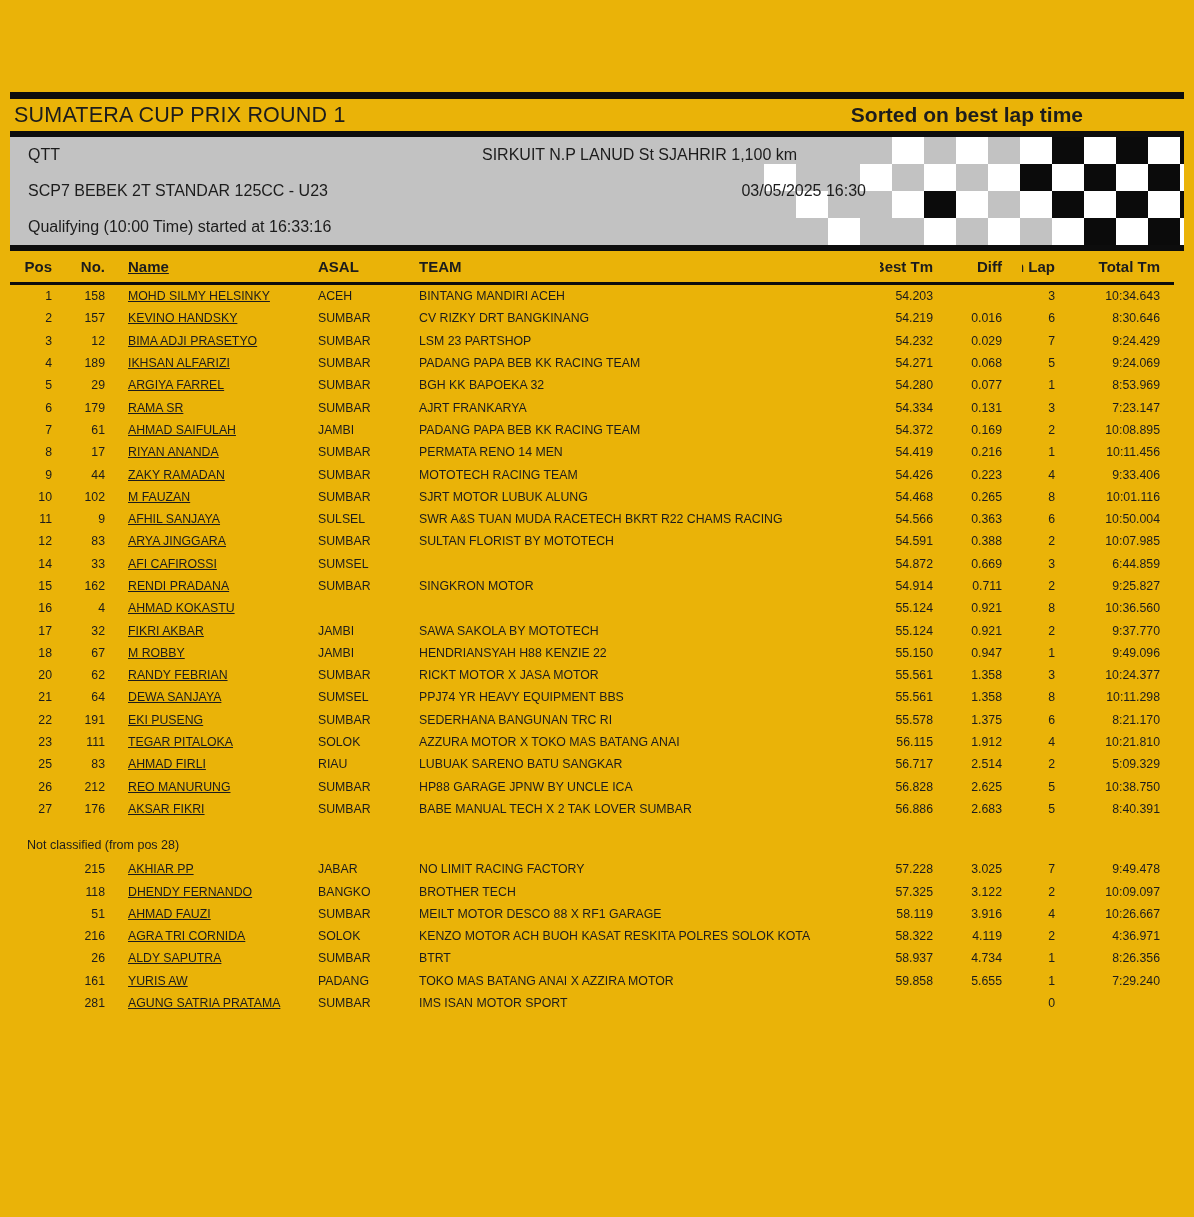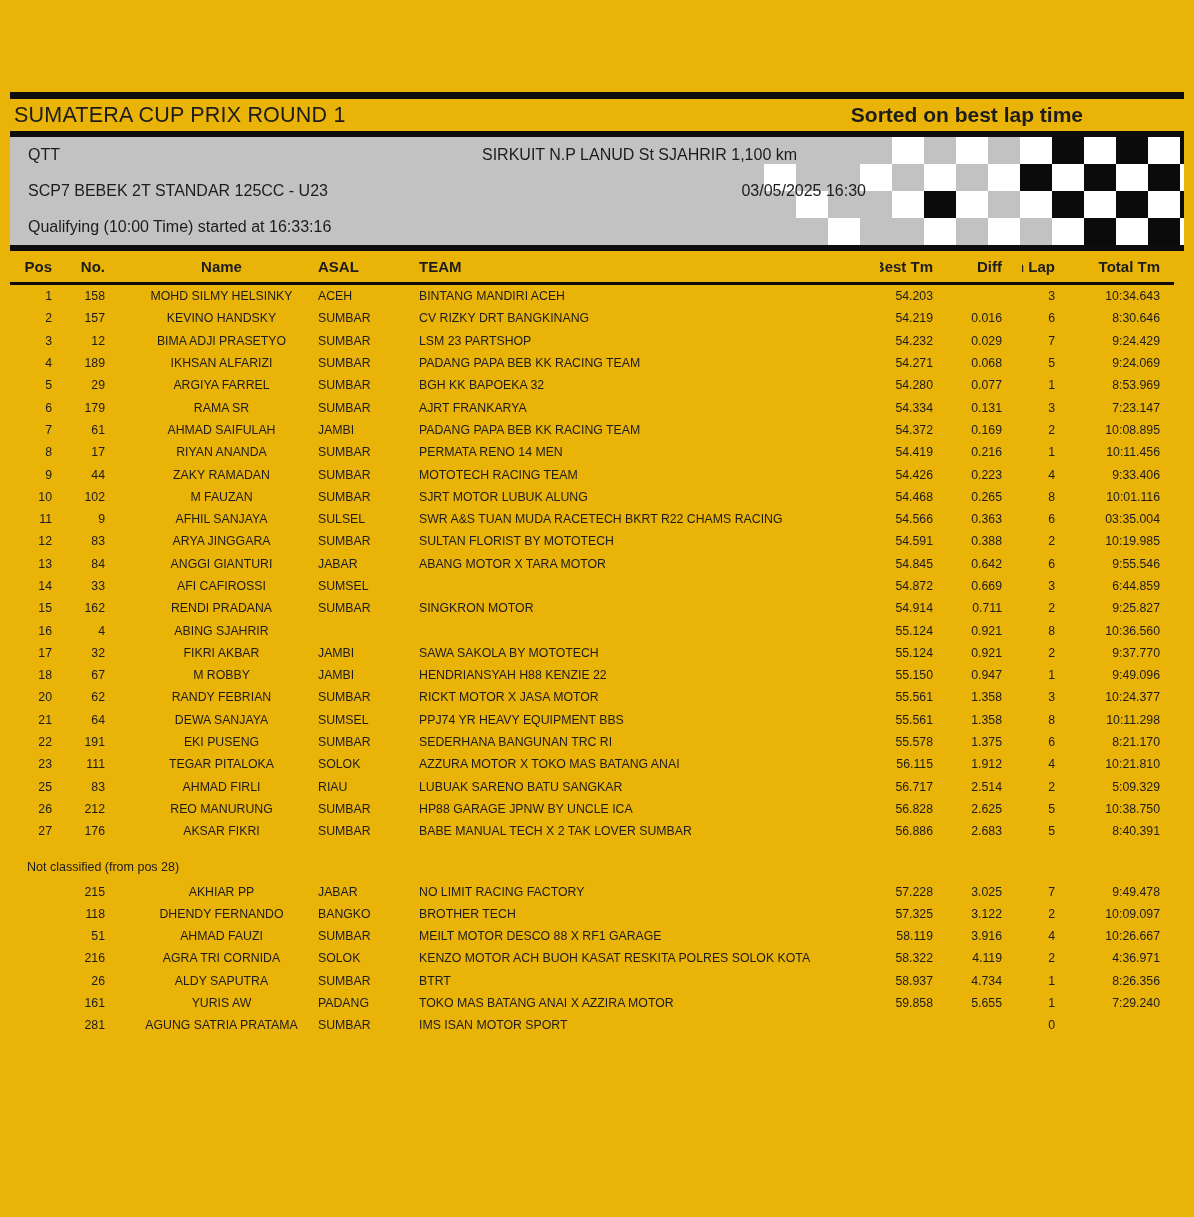--- a/index.html
+++ b/index.html
@@ -21,21 +21,21 @@
   .flag-cell{width:32px;height:27px;flex:0 0 32px;}
 
   table.results{border-collapse:collapse;table-layout:fixed;width:1164px;}
   col.c-pos{width:48px}col.c-no{width:50px}col.c-name{width:207px}col.c-asal{width:100px}
   col.c-team{width:455px}col.c-best{width:65px}col.c-diff{width:69px}col.c-lap{width:53px}col.c-total{width:117px}
   .results th{font-size:15px;font-weight:bold;height:31px;vertical-align:middle;padding:0;white-space:nowrap;}
   .results thead tr{border-bottom:3px solid #0d0d0d;}
   .results td{height:22.3px;font-size:12.3px;padding:0;white-space:nowrap;overflow:hidden;vertical-align:middle;}
   th.h-pos,td.d-pos{text-align:right;padding-right:6px;}
   th.h-no,td.d-no{text-align:right;padding-right:3px;}
-  th.h-name,td.d-name{text-align:center;padding-left:20px;}
+  th.h-name,td.d-name{text-align:left;padding-left:20px;text-decoration:underline;}
   th.h-asal,td.d-asal{text-align:left;padding-left:3px;}
   th.h-team,td.d-team{text-align:left;padding-left:4px;}
   th.h-best,td.d-best{text-align:right;padding-right:2px;}
   th.h-diff,td.d-diff{text-align:right;padding-right:2px;}
   th.h-lap,td.d-lap{text-align:right;padding-right:2px;}
   th.h-total,td.d-total{text-align:right;padding-right:14px;}
   .hclip{display:inline-block;position:relative;overflow:hidden;height:18px;vertical-align:middle;}
   .hclip span{position:absolute;right:0;top:0;white-space:nowrap;margin-left:10px;}
   .clip-best{width:53px;}
   .clip-lap{width:33px;}
@@ -277,43 +277,32 @@
           </tr>
           <tr>
             <td class="d-pos">11</td>
             <td class="d-no">9</td>
             <td class="d-name">AFHIL SANJAYA</td>
             <td class="d-asal">SULSEL</td>
             <td class="d-team">SWR A&amp;S TUAN MUDA RACETECH BKRT R22 CHAMS RACING</td>
             <td class="d-best">54.566</td>
             <td class="d-diff">0.363</td>
             <td class="d-lap">6</td>
-            <td class="d-total">03:35.004</td>
+            <td class="d-total">10:50.004</td>
           </tr>
           <tr>
             <td class="d-pos">12</td>
             <td class="d-no">83</td>
             <td class="d-name">ARYA JINGGARA</td>
             <td class="d-asal">SUMBAR</td>
             <td class="d-team">SULTAN FLORIST BY MOTOTECH</td>
             <td class="d-best">54.591</td>
             <td class="d-diff">0.388</td>
             <td class="d-lap">2</td>
-            <td class="d-total">10:19.985</td>
-          </tr>
-          <tr>
-            <td class="d-pos">13</td>
-            <td class="d-no">84</td>
-            <td class="d-name">ANGGI GIANTURI</td>
-            <td class="d-asal">JABAR</td>
-            <td class="d-team">ABANG MOTOR X TARA MOTOR</td>
-            <td class="d-best">54.845</td>
-            <td class="d-diff">0.642</td>
-            <td class="d-lap">6</td>
-            <td class="d-total">9:55.546</td>
+            <td class="d-total">10:07.985</td>
           </tr>
           <tr>
             <td class="d-pos">14</td>
             <td class="d-no">33</td>
             <td class="d-name">AFI CAFIROSSI</td>
             <td class="d-asal">SUMSEL</td>
             <td class="d-team"></td>
             <td class="d-best">54.872</td>
             <td class="d-diff">0.669</td>
             <td class="d-lap">3</td>
@@ -326,21 +315,21 @@
             <td class="d-asal">SUMBAR</td>
             <td class="d-team">SINGKRON MOTOR</td>
             <td class="d-best">54.914</td>
             <td class="d-diff">0.711</td>
             <td class="d-lap">2</td>
             <td class="d-total">9:25.827</td>
           </tr>
           <tr>
             <td class="d-pos">16</td>
             <td class="d-no">4</td>
-            <td class="d-name">ABING SJAHRIR</td>
+            <td class="d-name">AHMAD KOKASTU</td>
             <td class="d-asal"></td>
             <td class="d-team"></td>
             <td class="d-best">55.124</td>
             <td class="d-diff">0.921</td>
             <td class="d-lap">8</td>
             <td class="d-total">10:36.560</td>
           </tr>
           <tr>
             <td class="d-pos">17</td>
             <td class="d-no">32</td>

